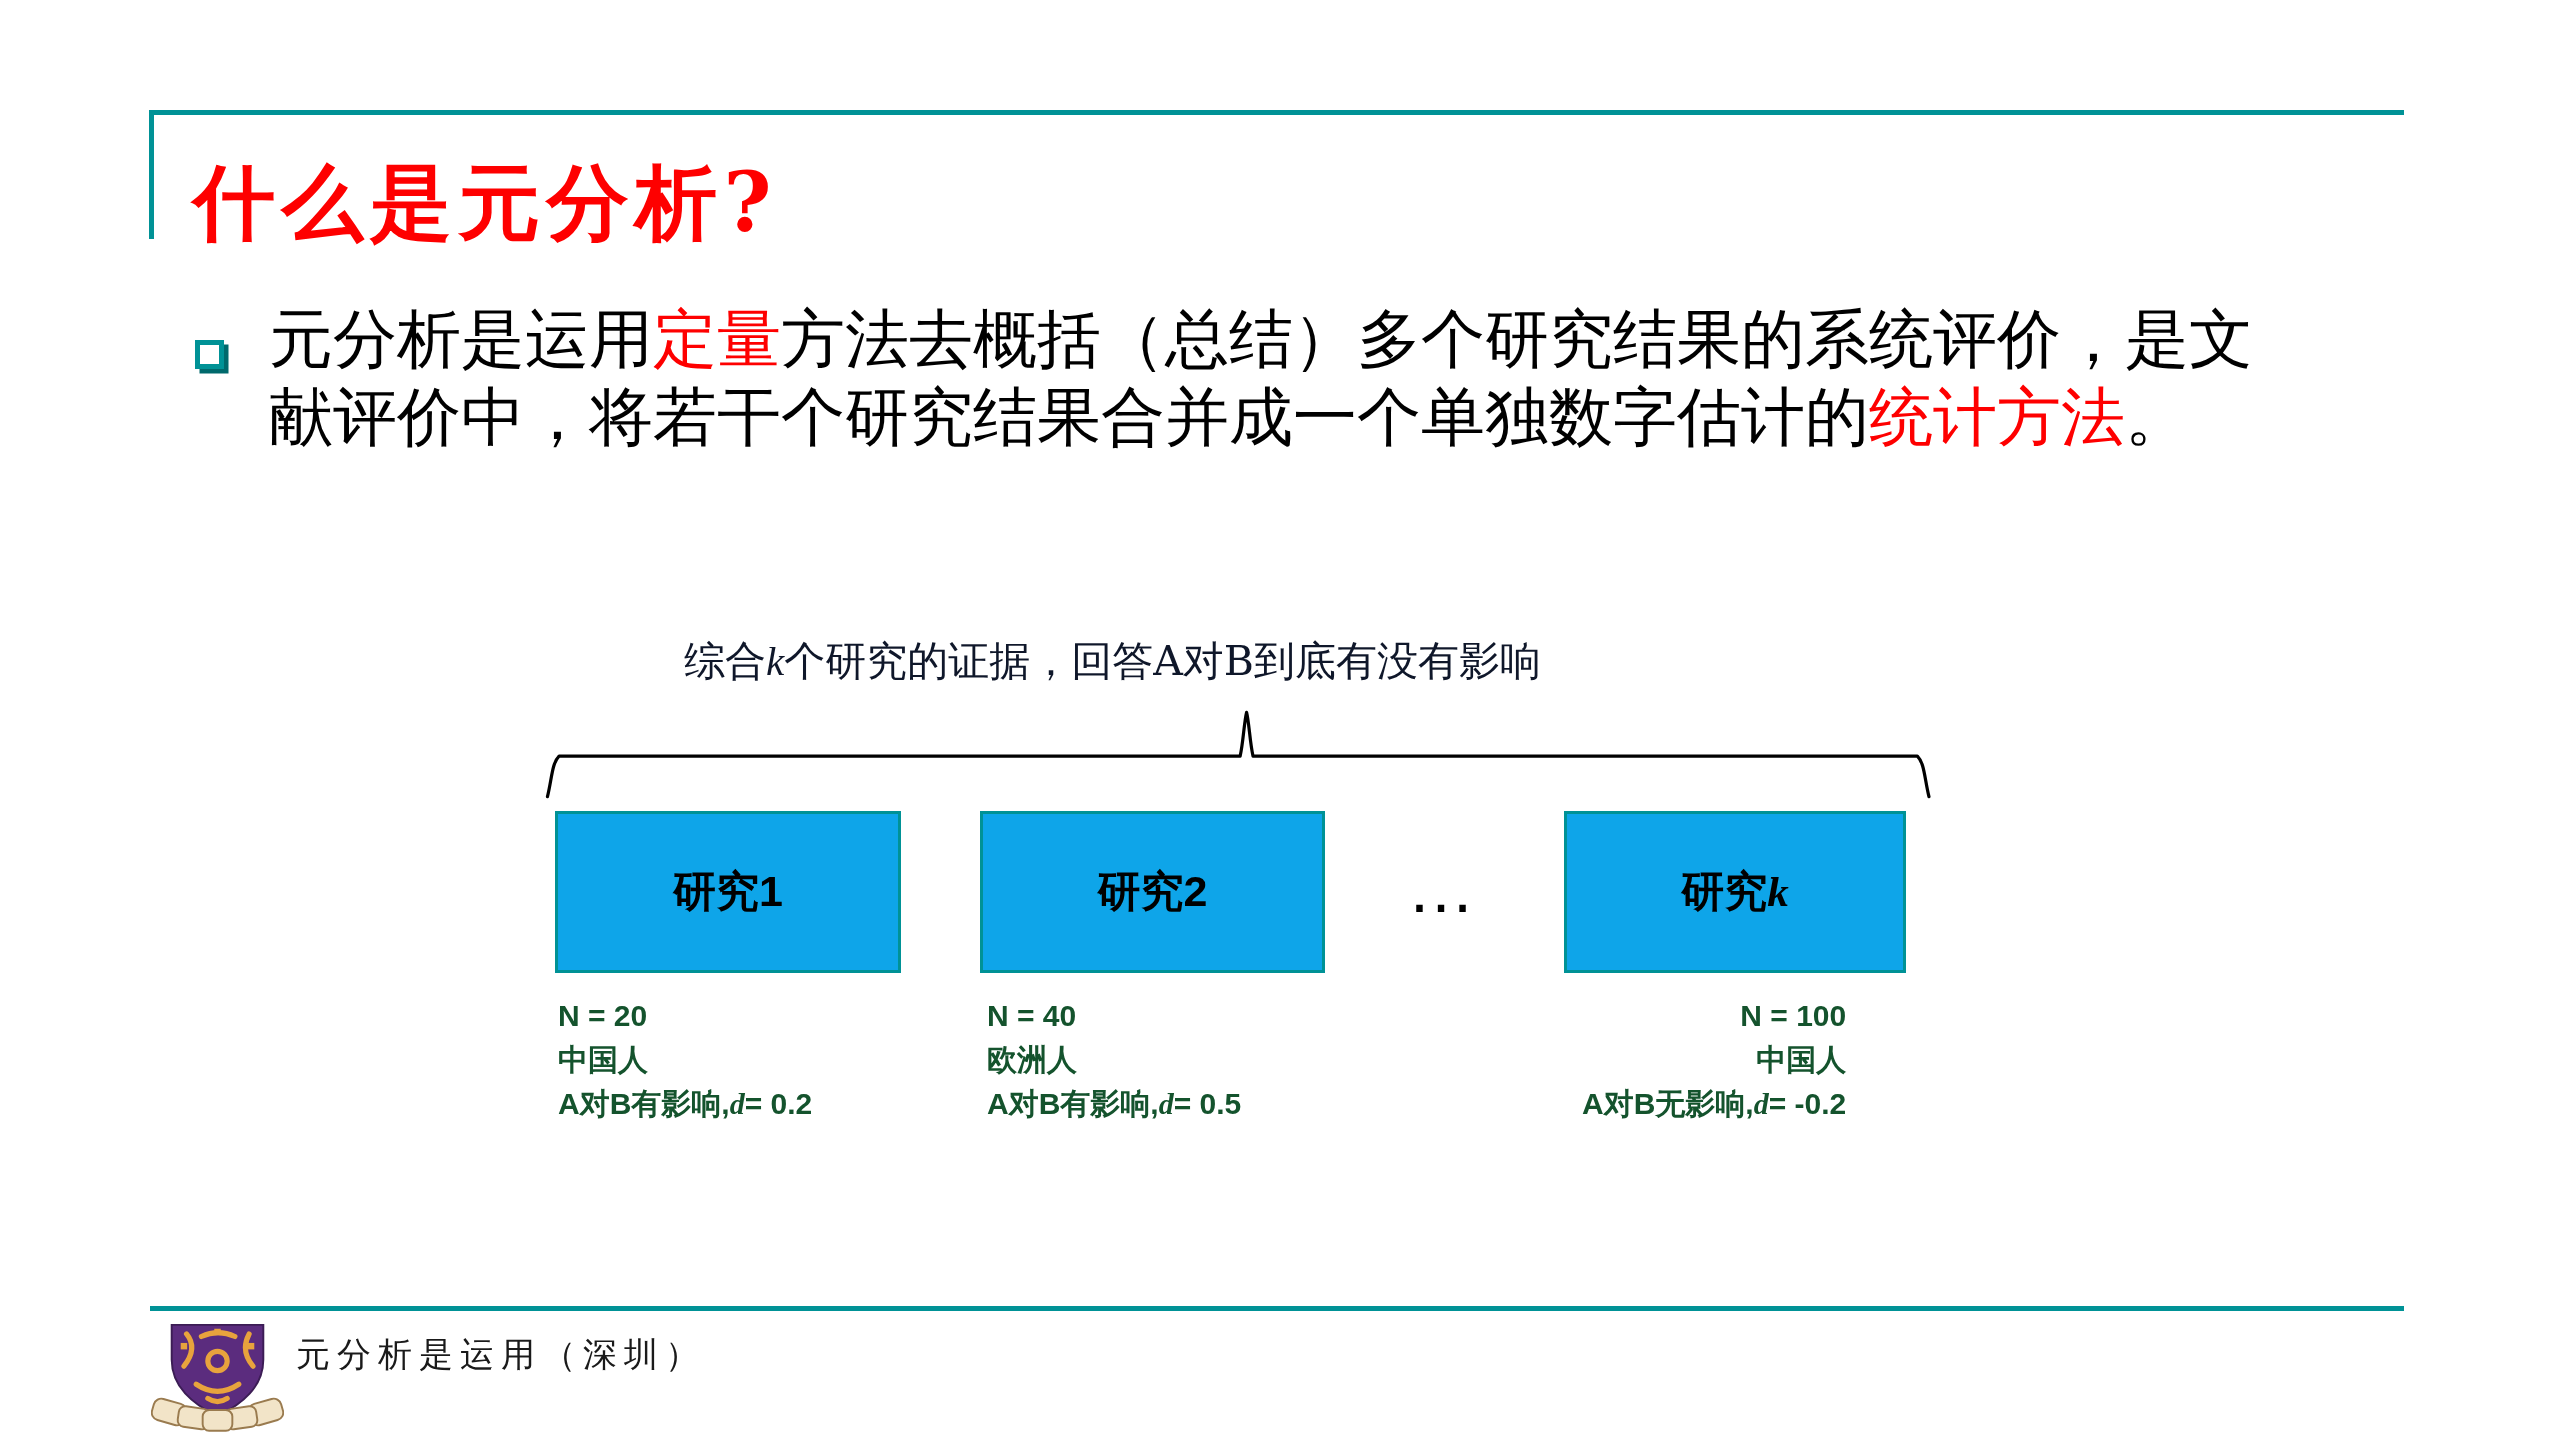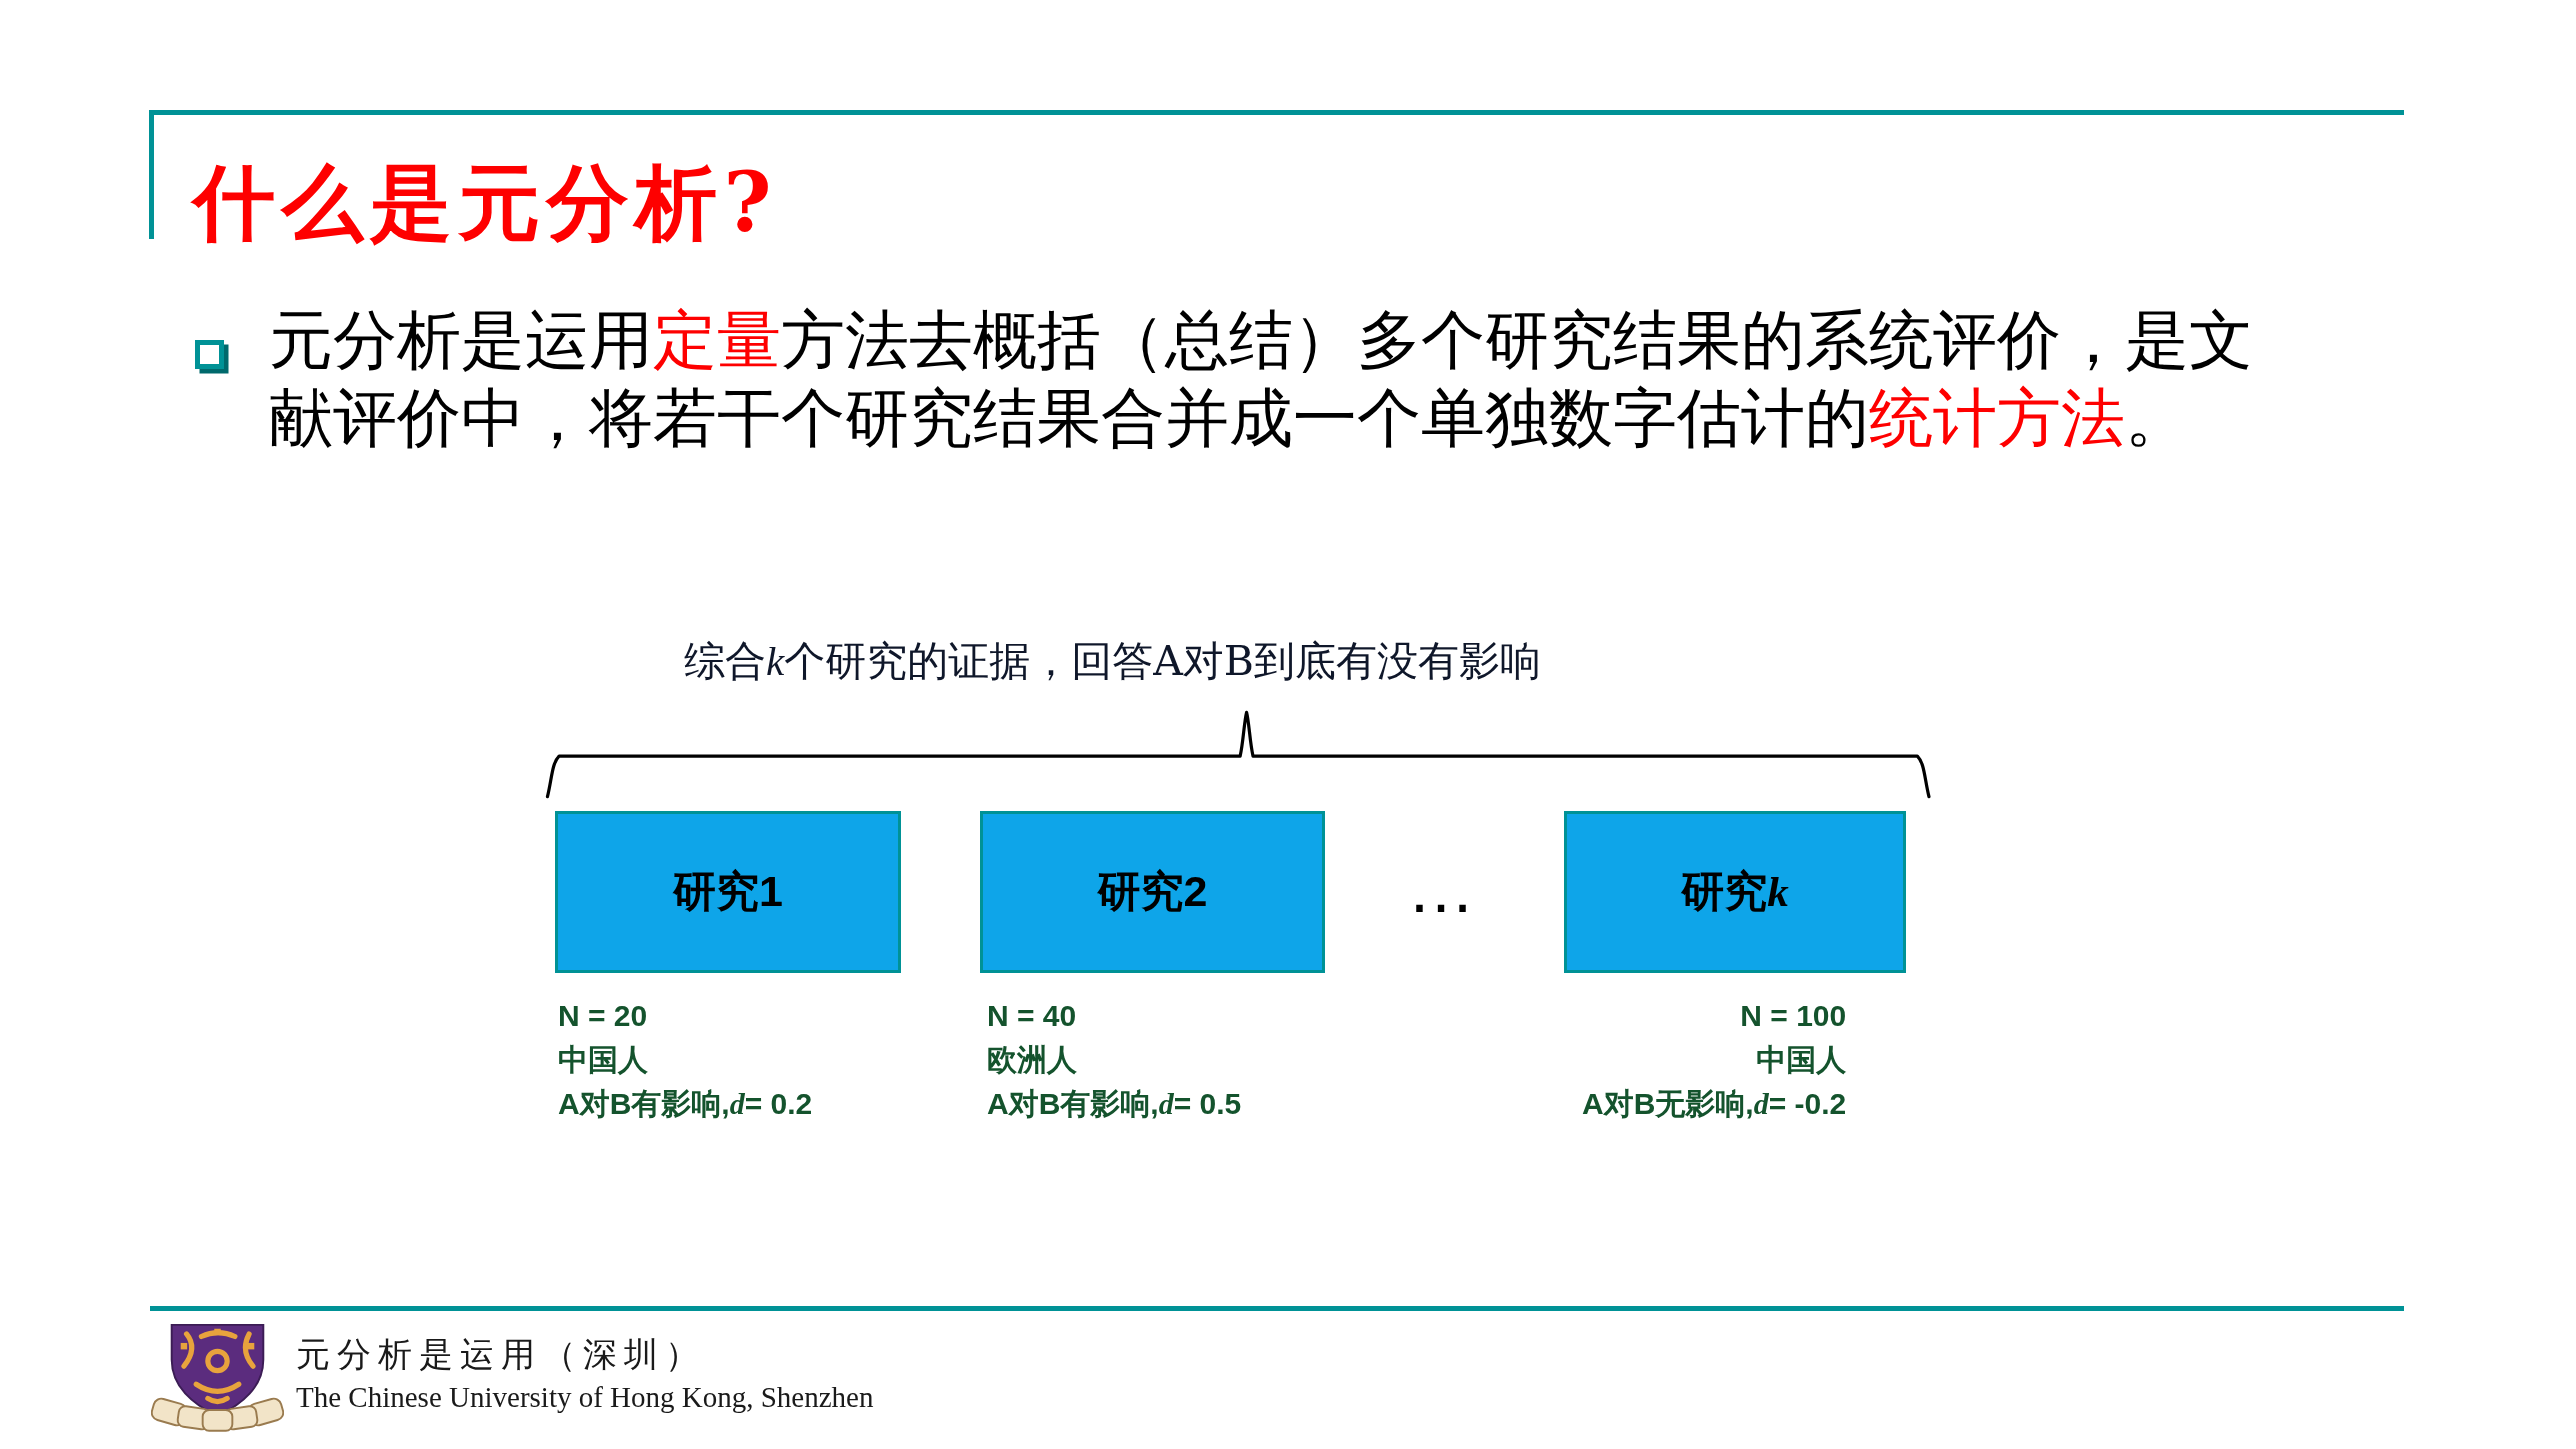--- a/index.html
+++ b/index.html
@@ -27,21 +27,21 @@
   
   .bullet-square{
     position:absolute;left:195px;top:340px;
     width:19.3px;height:19.3px;
     border:5.2px solid var(--accent,#009296);
     box-shadow:4.5px 4.5px 0 #00696c;
     background:#ffffff;
   }
   .body-text{
     position:absolute;left:269px;top:301px;
-    font-family:Liberation Sans, sans-serif;
+    font-family:Liberation Serif, serif;
     font-size:64px;line-height:78px;
     color:#000000;
   }
   .body-text .bline{white-space:nowrap;}
   .red{color:var(--highlight-color,#fe0000);}
   
   .evidence-label{
     position:absolute;left:684px;top:634px;
     font-family:"DejaVu Serif",serif;
     font-size:41px;color:#0f172a;
@@ -166,16 +166,15 @@
 
     <g stroke="#9a7b4f" stroke-width="3" fill="#f2e4c8">
       <rect x="2" y="124" width="52" height="34" rx="12" transform="rotate(16 28 141)"></rect>
       <rect x="152" y="124" width="52" height="34" rx="12" transform="rotate(-16 178 141)"></rect>
       <rect x="42" y="134" width="48" height="32" rx="10" transform="rotate(8 66 150)"></rect>
       <rect x="116" y="134" width="48" height="32" rx="10" transform="rotate(-8 140 150)"></rect>
       <rect x="80" y="138" width="46" height="32" rx="10"></rect>
     </g>
   </svg>
   <div class="footer-cn">元分析是运用（深圳）</div>
-  <div class="footer-en">The Chinese University of Hong Kong, Shenzhen</div>
 
 </div>
 
 
 </body></html>

